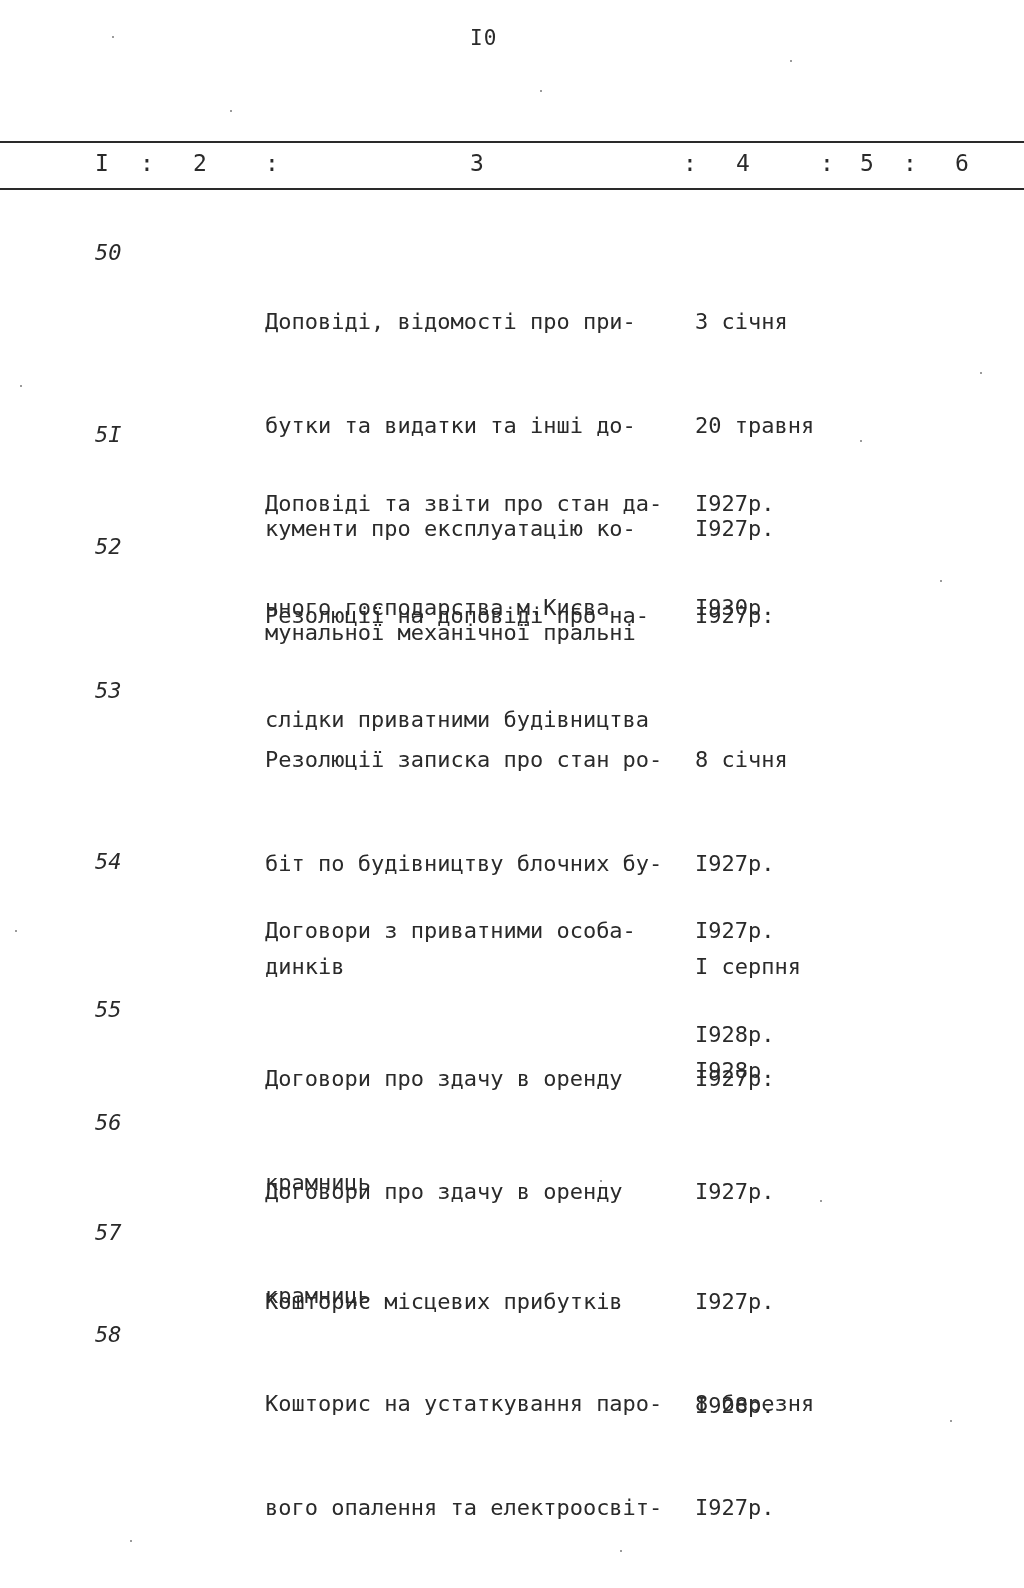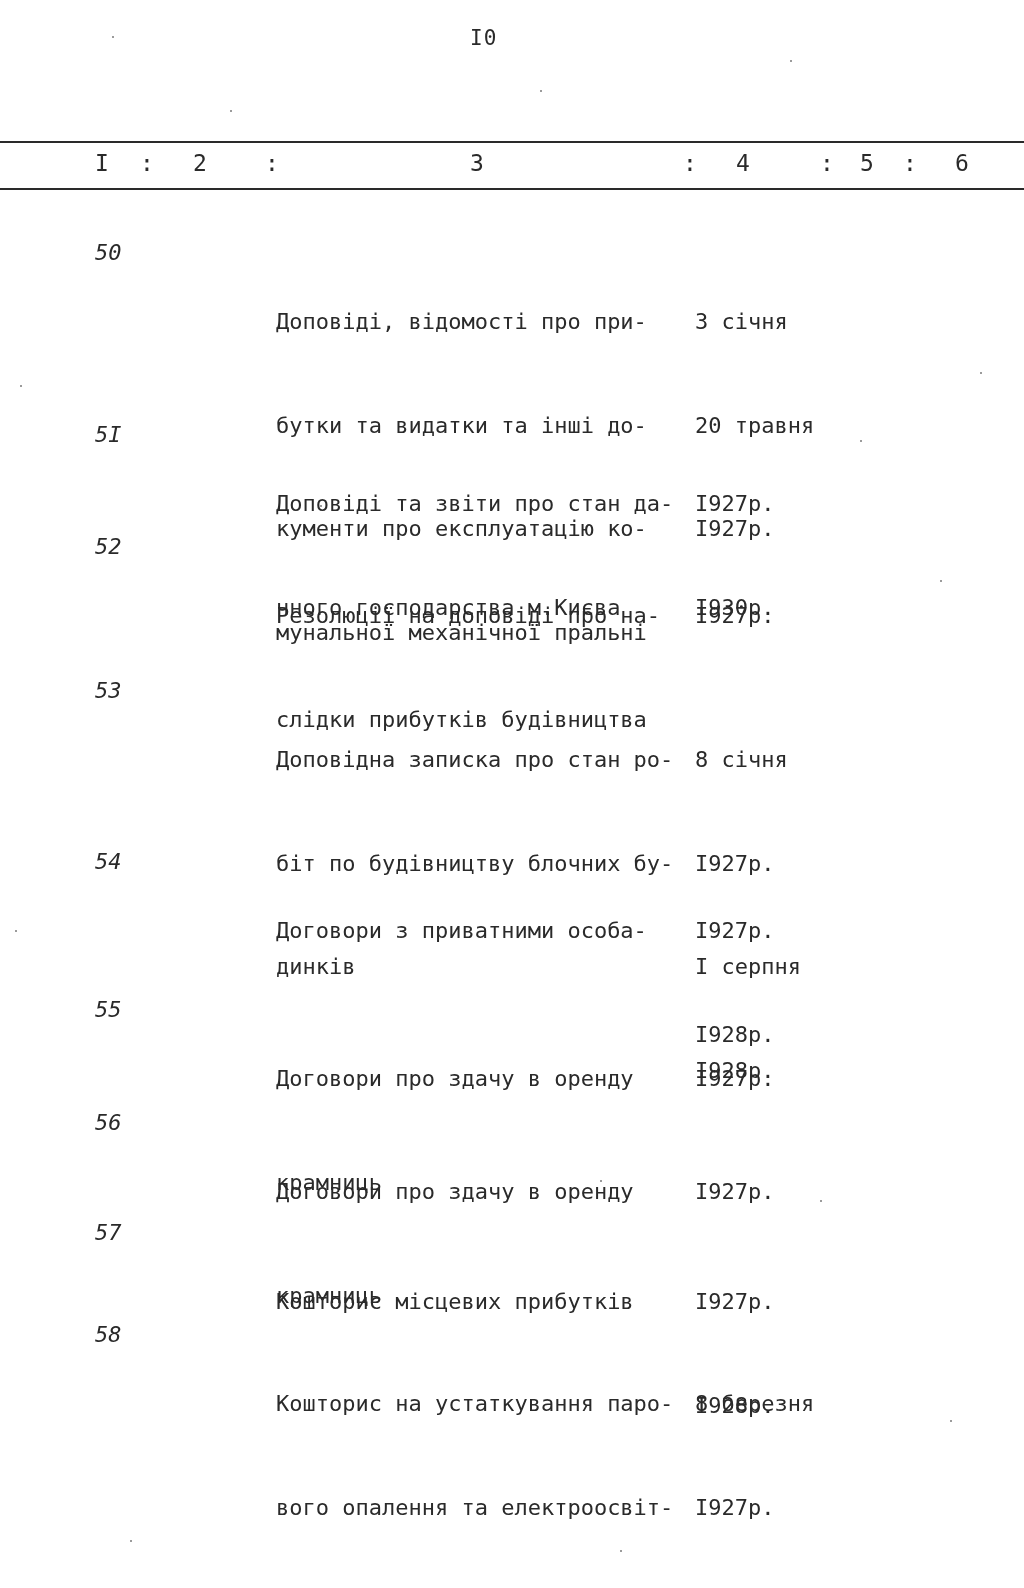--- a/index.html
+++ b/index.html
@@ -51,21 +51,21 @@
       line-height: 34.5px;
     }
     .entry .num {
       position: absolute;
       left: 95px;
       top: 0;
       font-style: italic;
     }
     .entry .title {
       position: absolute;
-      left: 276px;
+      left: 265px;
       top: 0;
       white-space: pre;
     }
     .entry .dates {
       position: absolute;
       left: 695px;
       top: 0;
       white-space: pre;
     }
     .speck {
@@ -125,31 +125,31 @@
     <div class="dates">
       <div>I927р.</div>
       <div>I930р.</div>
     </div>
   </div>
 
   <div class="entry" style="top:530px">
     <div class="num">52</div>
     <div class="title">
       <div>Резолюції на доповіді про на-</div>
-      <div>слідки прибутків будівництва</div>
+      <div>слідки приватними будівництва</div>
     </div>
     <div class="dates">
       <div>I927р.</div>
     </div>
   </div>
 
   <div class="entry" style="top:674px">
     <div class="num">53</div>
     <div class="title">
-      <div>Доповідна записка про стан ро-</div>
+      <div>Резолюції записка про стан ро-</div>
       <div>біт по будівництву блочних бу-</div>
       <div>динків</div>
     </div>
     <div class="dates">
       <div>8 січня</div>
       <div>I927р.</div>
       <div>I серпня</div>
       <div>I928р.</div>
     </div>
   </div>

